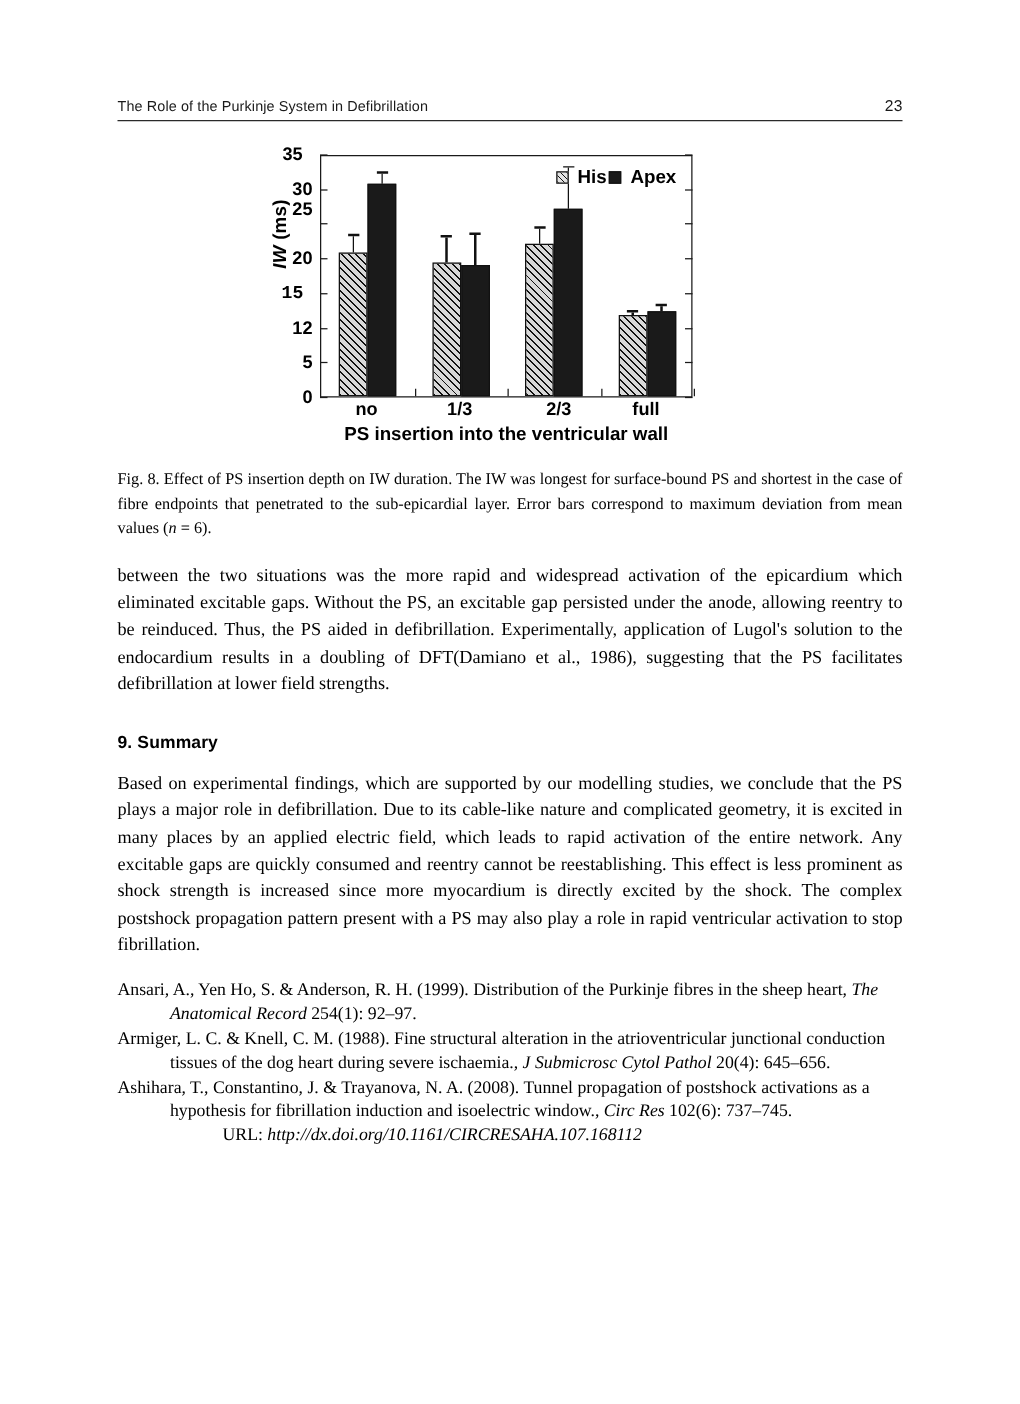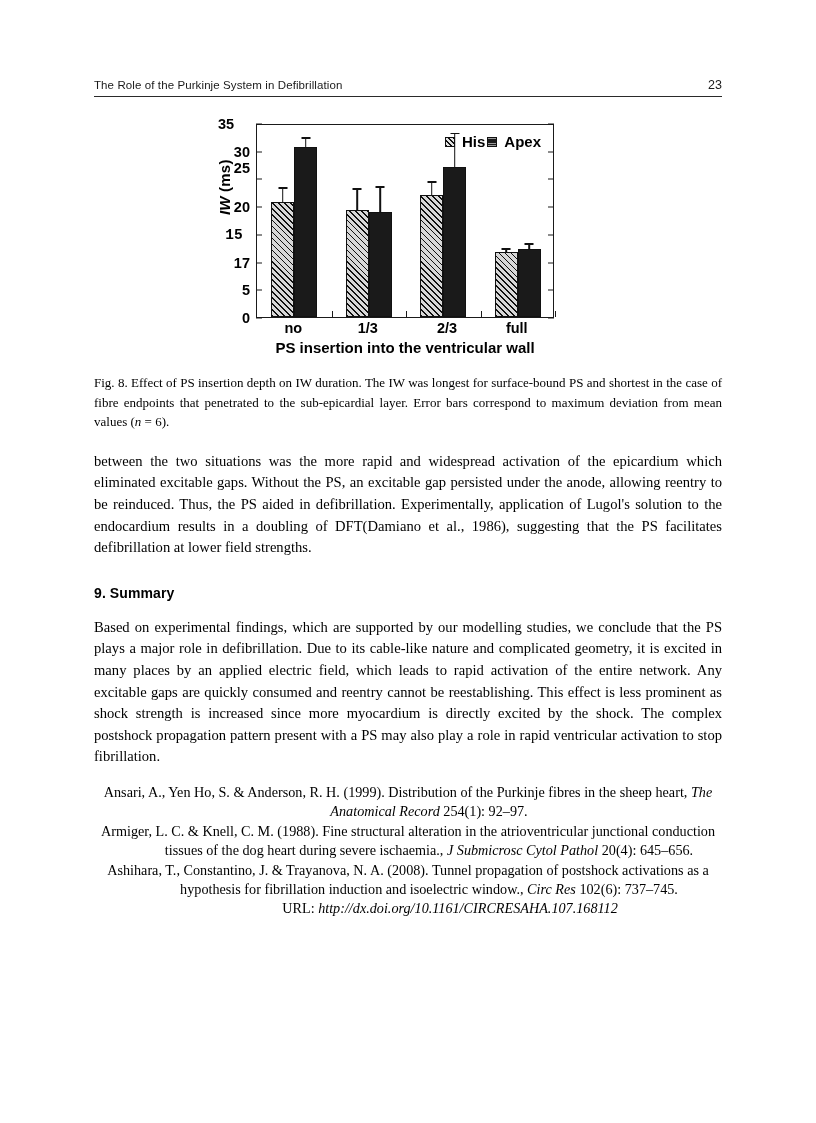--- a/index.html
+++ b/index.html
@@ -253,21 +253,20 @@
 
   .refs {
     margin-top: 15px;
     font-size: 14.2px;
     line-height: 19.4px;
   }
   .ref {
     padding-left: 42px;
     text-indent: -42px;
     margin-bottom: 0px;
-    text-align: center;
   }
   .ref .url-line {
     display: block;
     padding-left: 0;
     text-indent: 0;
   }
   i, .ital { font-style: italic; }
 </style>
 </head>
 <body>
@@ -353,36 +352,36 @@
           </div>
         </div>
 
         <div id="ytick-layer">
             <div class="ytick" style="position: absolute; left: 0px; top: 199px; width: 32px; text-align: right; transform: translateY(-50%);">0</div>
             <div style="position: absolute; left: 38px; top: 199px; width: 6px; border-top: 1.5px solid rgb(26, 26, 26); transform: translateY(-50%);"></div>
             <div style="position: absolute; left: 330px; top: 199px; width: 6px; border-top: 1.5px solid rgb(26, 26, 26); transform: translateY(-50%);"></div>
             <div class="ytick" style="position: absolute; left: 0px; top: 171.286px; width: 32px; text-align: right; transform: translateY(-50%);">5</div>
             <div style="position: absolute; left: 38px; top: 171.286px; width: 6px; border-top: 1.5px solid rgb(26, 26, 26); transform: translateY(-50%);"></div>
             <div style="position: absolute; left: 330px; top: 171.286px; width: 6px; border-top: 1.5px solid rgb(26, 26, 26); transform: translateY(-50%);"></div>
-            <div class="ytick" style="position: absolute; left: 0px; top: 143.571px; width: 32px; text-align: right; transform: translateY(-50%);">17</div>
+            <div class="ytick" style="position: absolute; left: 0px; top: 143.571px; width: 32px; text-align: right; transform: translateY(-50%);">12</div>
             <div style="position: absolute; left: 38px; top: 143.571px; width: 6px; border-top: 1.5px solid rgb(26, 26, 26); transform: translateY(-50%);"></div>
             <div style="position: absolute; left: 330px; top: 143.571px; width: 6px; border-top: 1.5px solid rgb(26, 26, 26); transform: translateY(-50%);"></div>
             <div class="ytick" style="position: absolute; left: 0px; top: 115.857px; width: 32px; text-align: center; transform: translateY(-50%); font-family: Liberation Mono, monospace;">15</div>
             <div style="position: absolute; left: 38px; top: 115.857px; width: 6px; border-top: 1.5px solid rgb(26, 26, 26); transform: translateY(-50%);"></div>
             <div style="position: absolute; left: 330px; top: 115.857px; width: 6px; border-top: 1.5px solid rgb(26, 26, 26); transform: translateY(-50%);"></div>
             <div class="ytick" style="position: absolute; left: 0px; top: 88.1429px; width: 32px; text-align: right; transform: translateY(-50%);">20</div>
             <div style="position: absolute; left: 38px; top: 88.1429px; width: 6px; border-top: 1.5px solid rgb(26, 26, 26); transform: translateY(-50%);"></div>
             <div style="position: absolute; left: 330px; top: 88.1429px; width: 6px; border-top: 1.5px solid rgb(26, 26, 26); transform: translateY(-50%);"></div>
             <div class="ytick" style="position: absolute; left: 0px; top: 49px; width: 32px; text-align: right; transform: translateY(-50%);">25</div>
             <div style="position: absolute; left: 38px; top: 60.4286px; width: 6px; border-top: 1.5px solid rgb(26, 26, 26); transform: translateY(-50%);"></div>
             <div style="position: absolute; left: 330px; top: 60.4286px; width: 6px; border-top: 1.5px solid rgb(26, 26, 26); transform: translateY(-50%);"></div>
             <div class="ytick" style="position: absolute; left: 0px; top: 32.7143px; width: 32px; text-align: right; transform: translateY(-50%);">30</div>
             <div style="position: absolute; left: 38px; top: 32.7143px; width: 6px; border-top: 1.5px solid rgb(26, 26, 26); transform: translateY(-50%);"></div>
             <div style="position: absolute; left: 330px; top: 32.7143px; width: 6px; border-top: 1.5px solid rgb(26, 26, 26); transform: translateY(-50%);"></div>
-            <div class="ytick" style="position: absolute; left: 0px; top: 5px; width: 32px; text-align: left; transform: translateY(-50%);">35</div>
+            <div class="ytick" style="position: absolute; left: 0px; top: 5px; width: 32px; text-align: center; transform: translateY(-50%);">35</div>
             <div style="position: absolute; left: 38px; top: 5px; width: 6px; border-top: 1.5px solid rgb(26, 26, 26); transform: translateY(-50%);"></div>
             <div style="position: absolute; left: 330px; top: 5px; width: 6px; border-top: 1.5px solid rgb(26, 26, 26); transform: translateY(-50%);"></div>
           </div>
         <div class="xlabels" id="xlabel-layer">
             <div class="xlabel" style="left: 37.25px;">no</div>
             <div class="xlabel" style="left: 111.75px;">1/3</div>
             <div class="xlabel" style="left: 191px;">2/3</div>
             <div class="xlabel" style="left: 260.75px;">full</div>
           </div>
         <div class="x-title">PS insertion into the ventricular wall</div>

